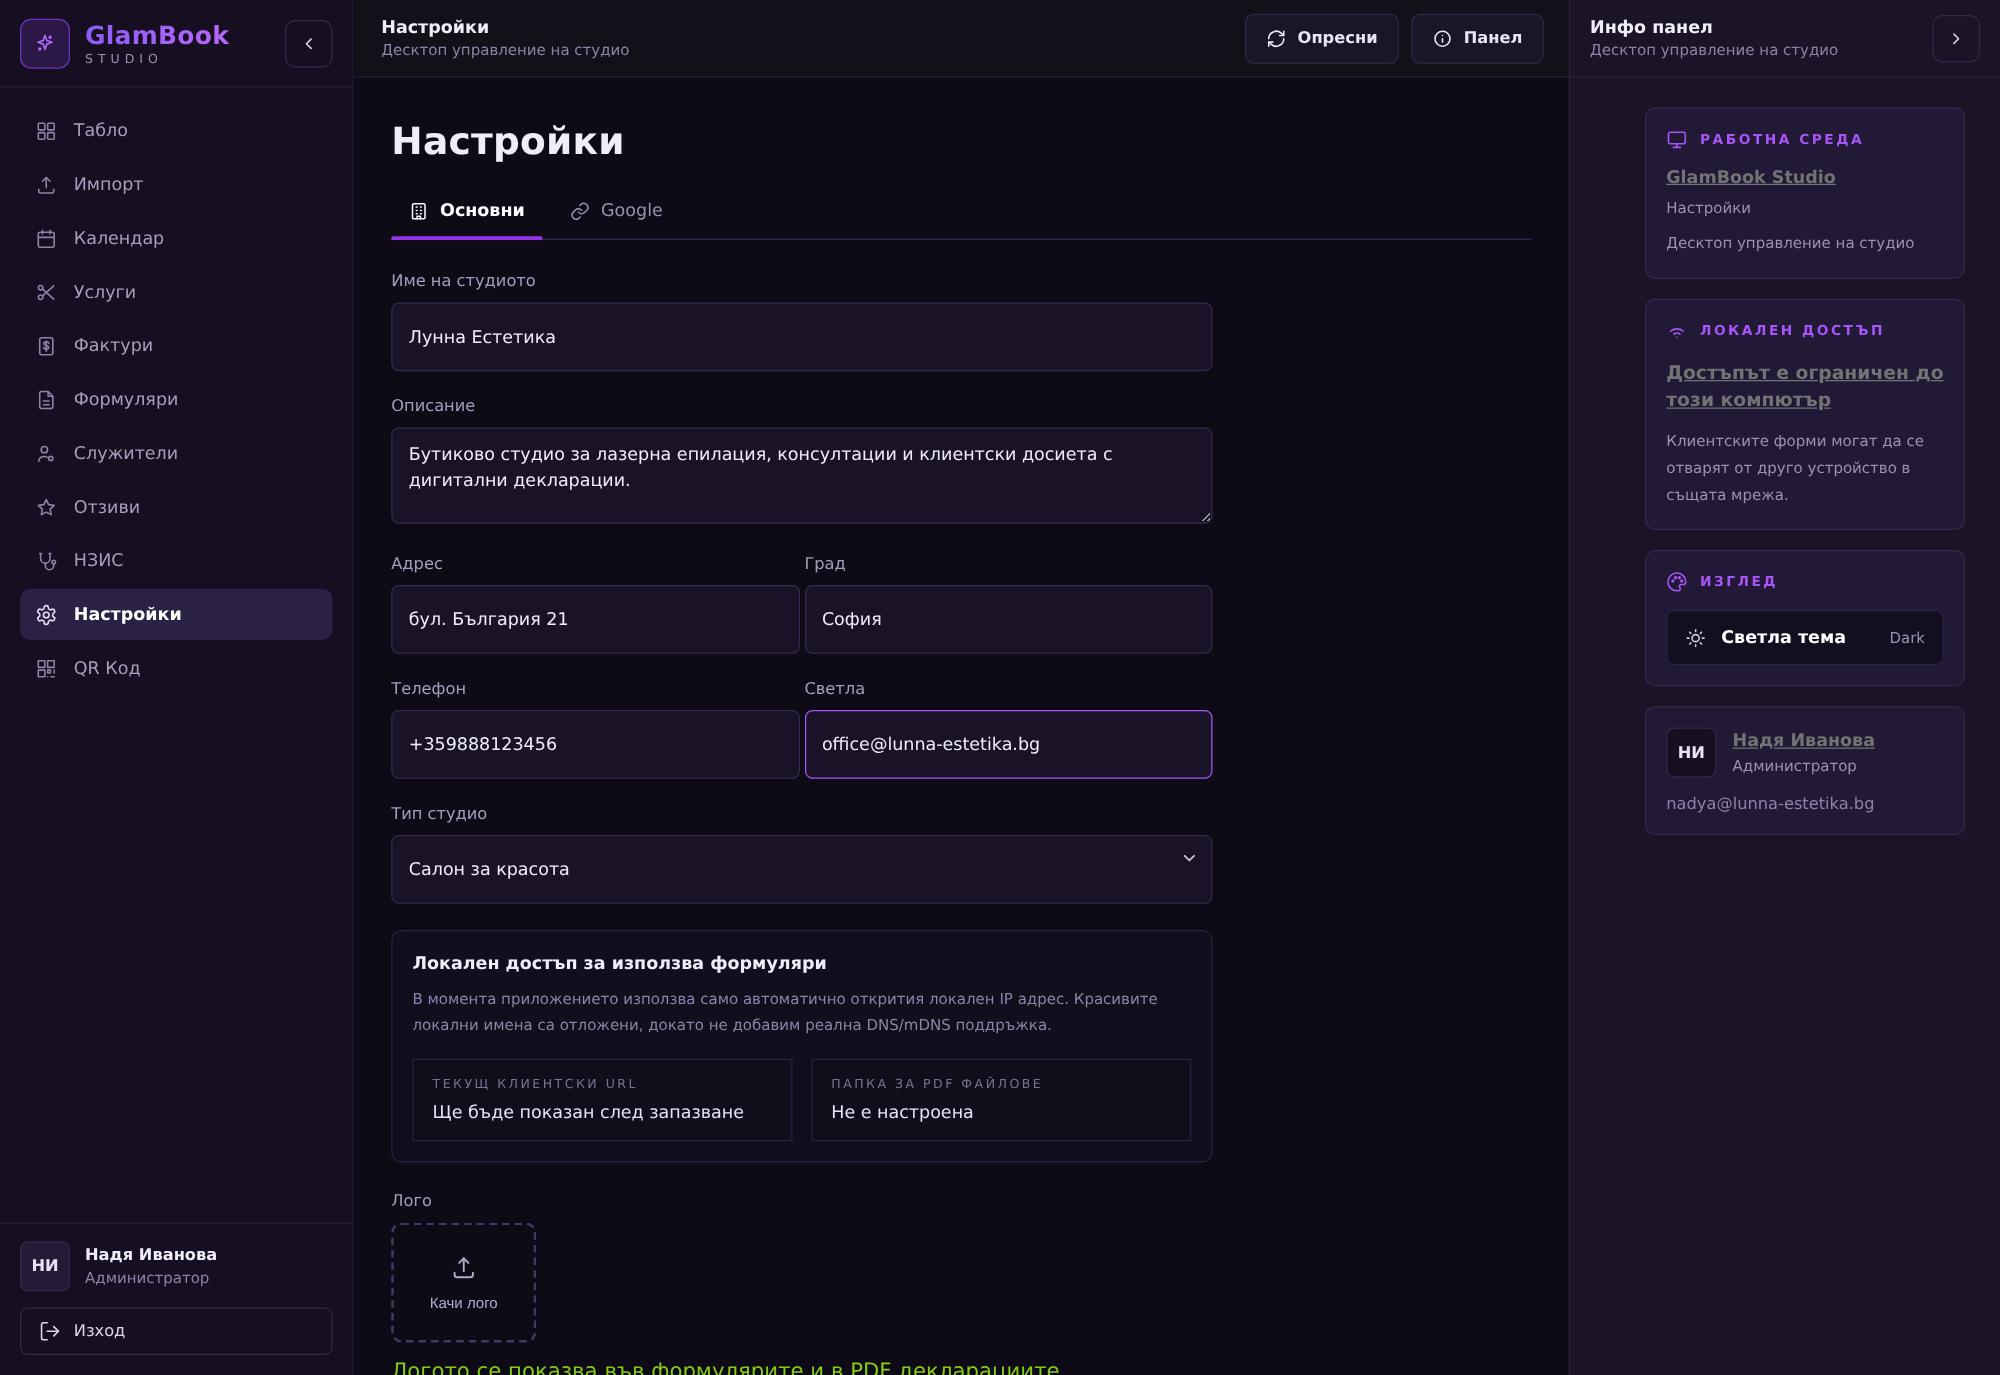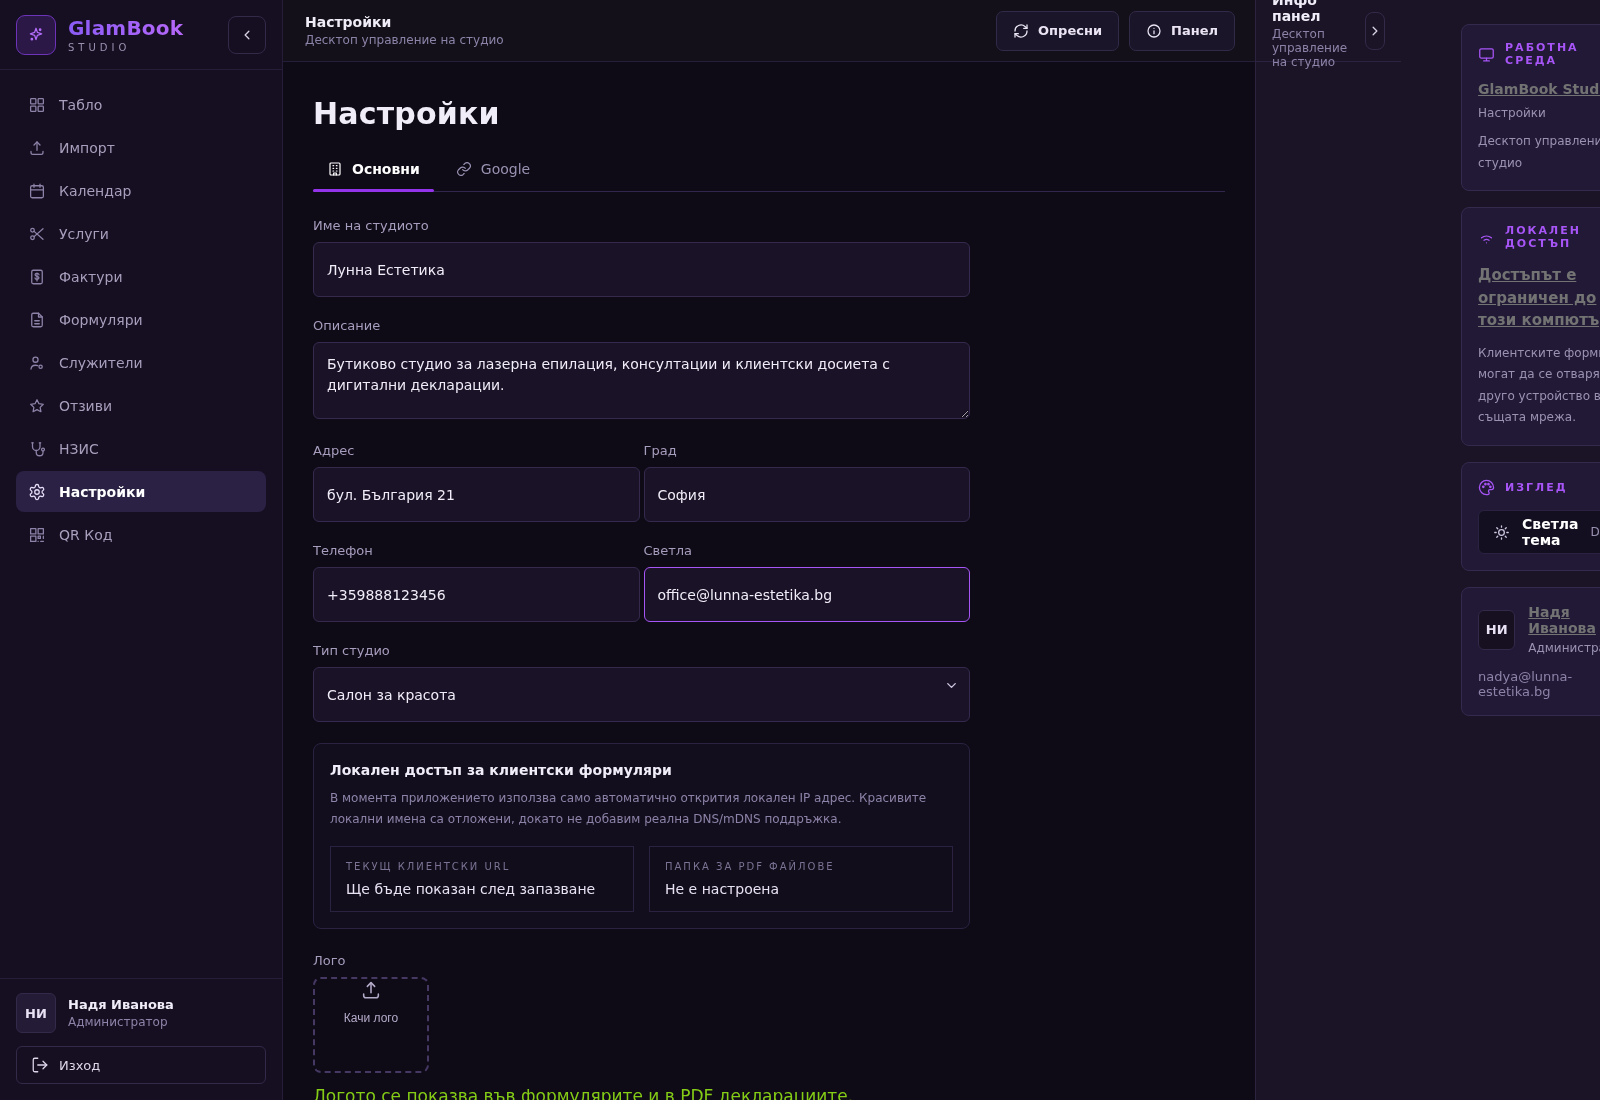--- a/index.html
+++ b/index.html
@@ -111,35 +111,35 @@
   .lb-title { font-size:14px; font-weight:bold; margin-bottom:10px; }
   .lb-desc { font-size:12px; color:#8d83a8; line-height:1.75; margin-bottom:16px; }
   .lb-grid { display:grid; grid-template-columns:1fr 1fr; gap:15px; }
   .lb-cell { border:1px solid #2b2242; border-radius:0; padding:14px 15px; background:#110d1b; }
   .lb-cell-label { font-size:10px; letter-spacing:2px; color:#7c7394; margin-bottom:9px; }
   .lb-cell-value { font-size:14px; color:#e9e2f5; }
 
   .logo-group { margin-bottom:10px; }
   .upload-box {
     width:116px; height:96px; border:2px dashed #453863; border-radius:8px;
-    display:flex; flex-direction:column; align-items:center; gap:10px;
+    display:flex; flex-direction:column; align-items:center; justify-content:center; gap:10px;
     color:#b4abc9; cursor:pointer; background:transparent;
   }
   .upload-box span { font-size:12px; }
   .logo-hint { font-size:17px; color:#84cc16; margin:13px 0 40px; }
   .save-btn {
     height:38px; padding:0 18px; background:#9b2ff0; border:none; border-radius:6px;
     color:#ffffff; font-size:14px; font-weight:bold; display:flex; align-items:center; gap:10px;
     cursor:pointer; font-family:inherit;
   }
 
   
   .info-panel {
     width:345px; min-width:345px; background:#1a1426; border-left:1px solid #2c2340;
-    display:flex; flex-direction:row;
+    display:flex; flex-direction:column;
   }
   .ip-header {
     height:62px; min-height:62px; border-bottom:1px solid #2c2340;
     display:flex; align-items:center; justify-content:space-between; padding:0 16px;
   }
   .ip-cards { padding:24px 28px; display:flex; flex-direction:column; gap:16px;margin-left:32px; }
   .card {
     background:#211936; border:1px solid #332a4d; border-radius:8px; padding:16px;
   }
   .card-head {
@@ -416,21 +416,21 @@
           <div class="t-select">Салон за красота</div>
           <span class="select-chevron">
               <svg width="15" height="15" viewBox="0 0 24 24" fill="none" stroke="currentColor" stroke-width="2.2" stroke-linecap="round" stroke-linejoin="round">
                 <polyline points="6 9 12 15 18 9"></polyline>
               </svg>
             </span>
         </div>
       </div>
 
       <div class="local-box">
-        <div class="lb-title">Локален достъп за клиентски формуляри</div>
+        <div class="lb-title">Локален достъп за използва формуляри</div>
         <div class="lb-desc">В момента приложението използва само автоматично открития локален IP адрес. Красивите локални имена са отложени, докато не добавим реална DNS/mDNS поддръжка.</div>
         <div class="lb-grid">
           <div class="lb-cell">
             <div class="lb-cell-label">ТЕКУЩ КЛИЕНТСКИ URL</div>
             <div class="lb-cell-value">Ще бъде показан след запазване</div>
           </div>
           <div class="lb-cell">
             <div class="lb-cell-label">ПАПКА ЗА PDF ФАЙЛОВЕ</div>
             <div class="lb-cell-value">Не е настроена</div>
           </div>

